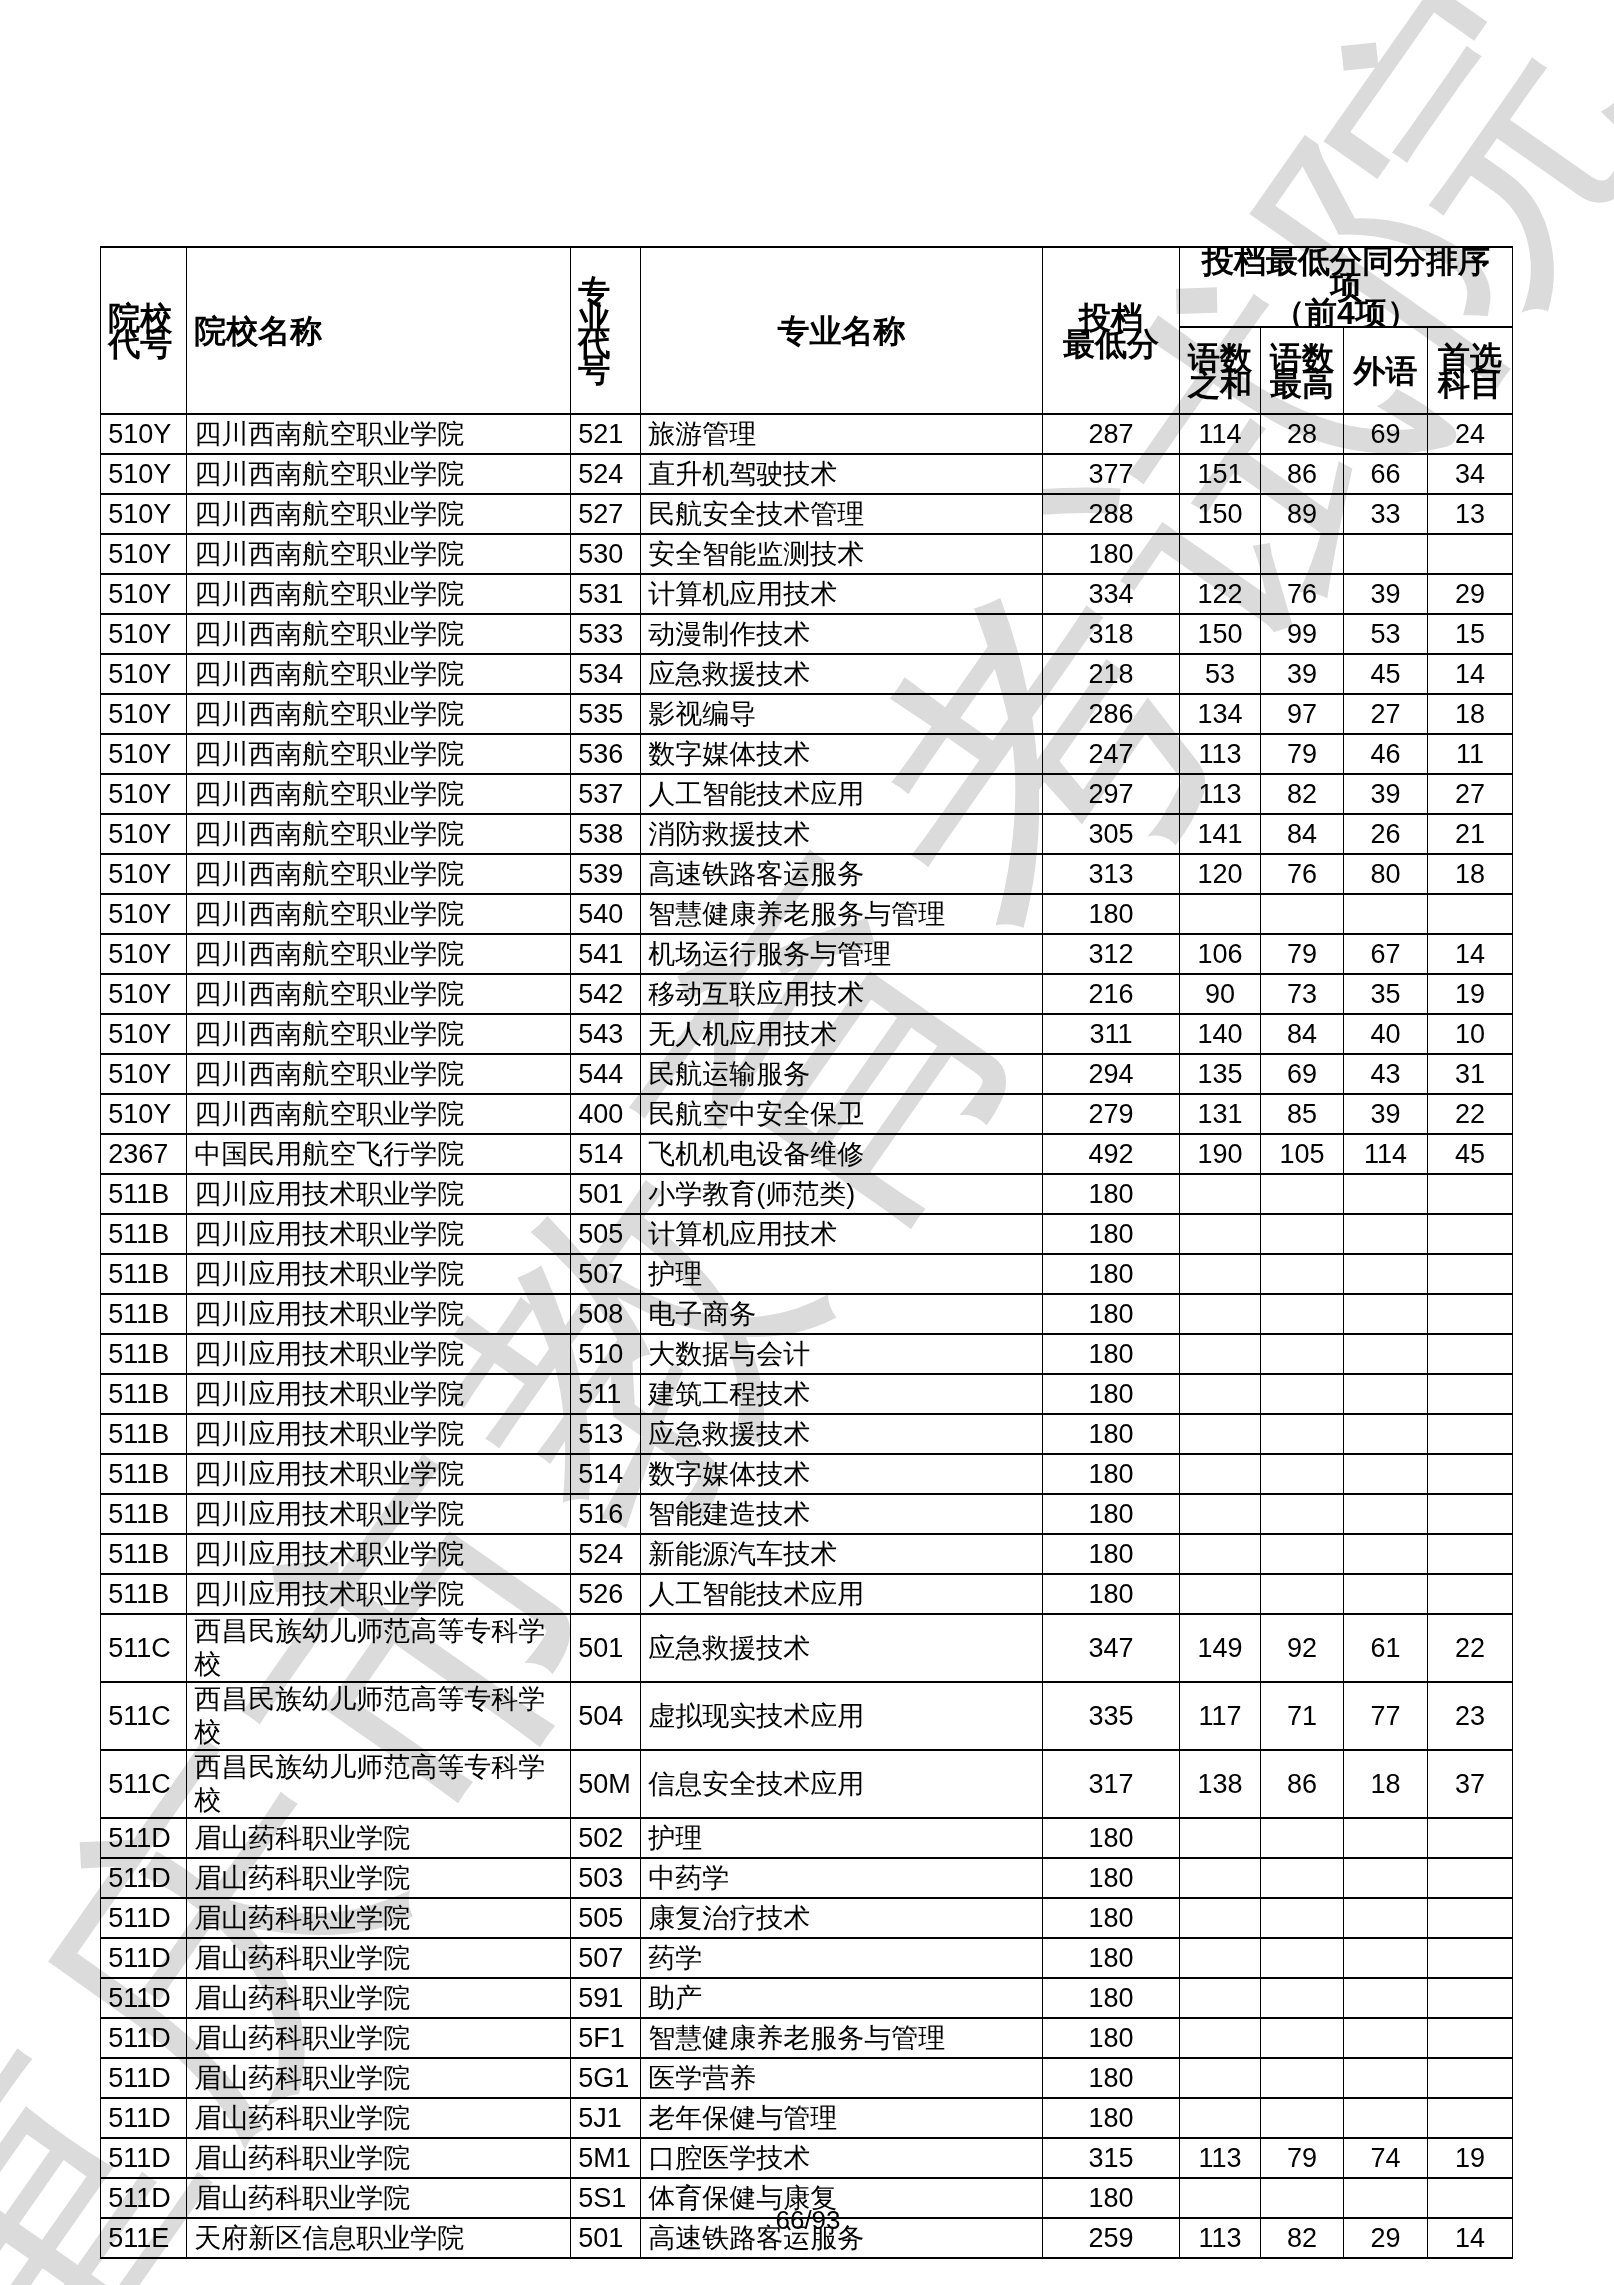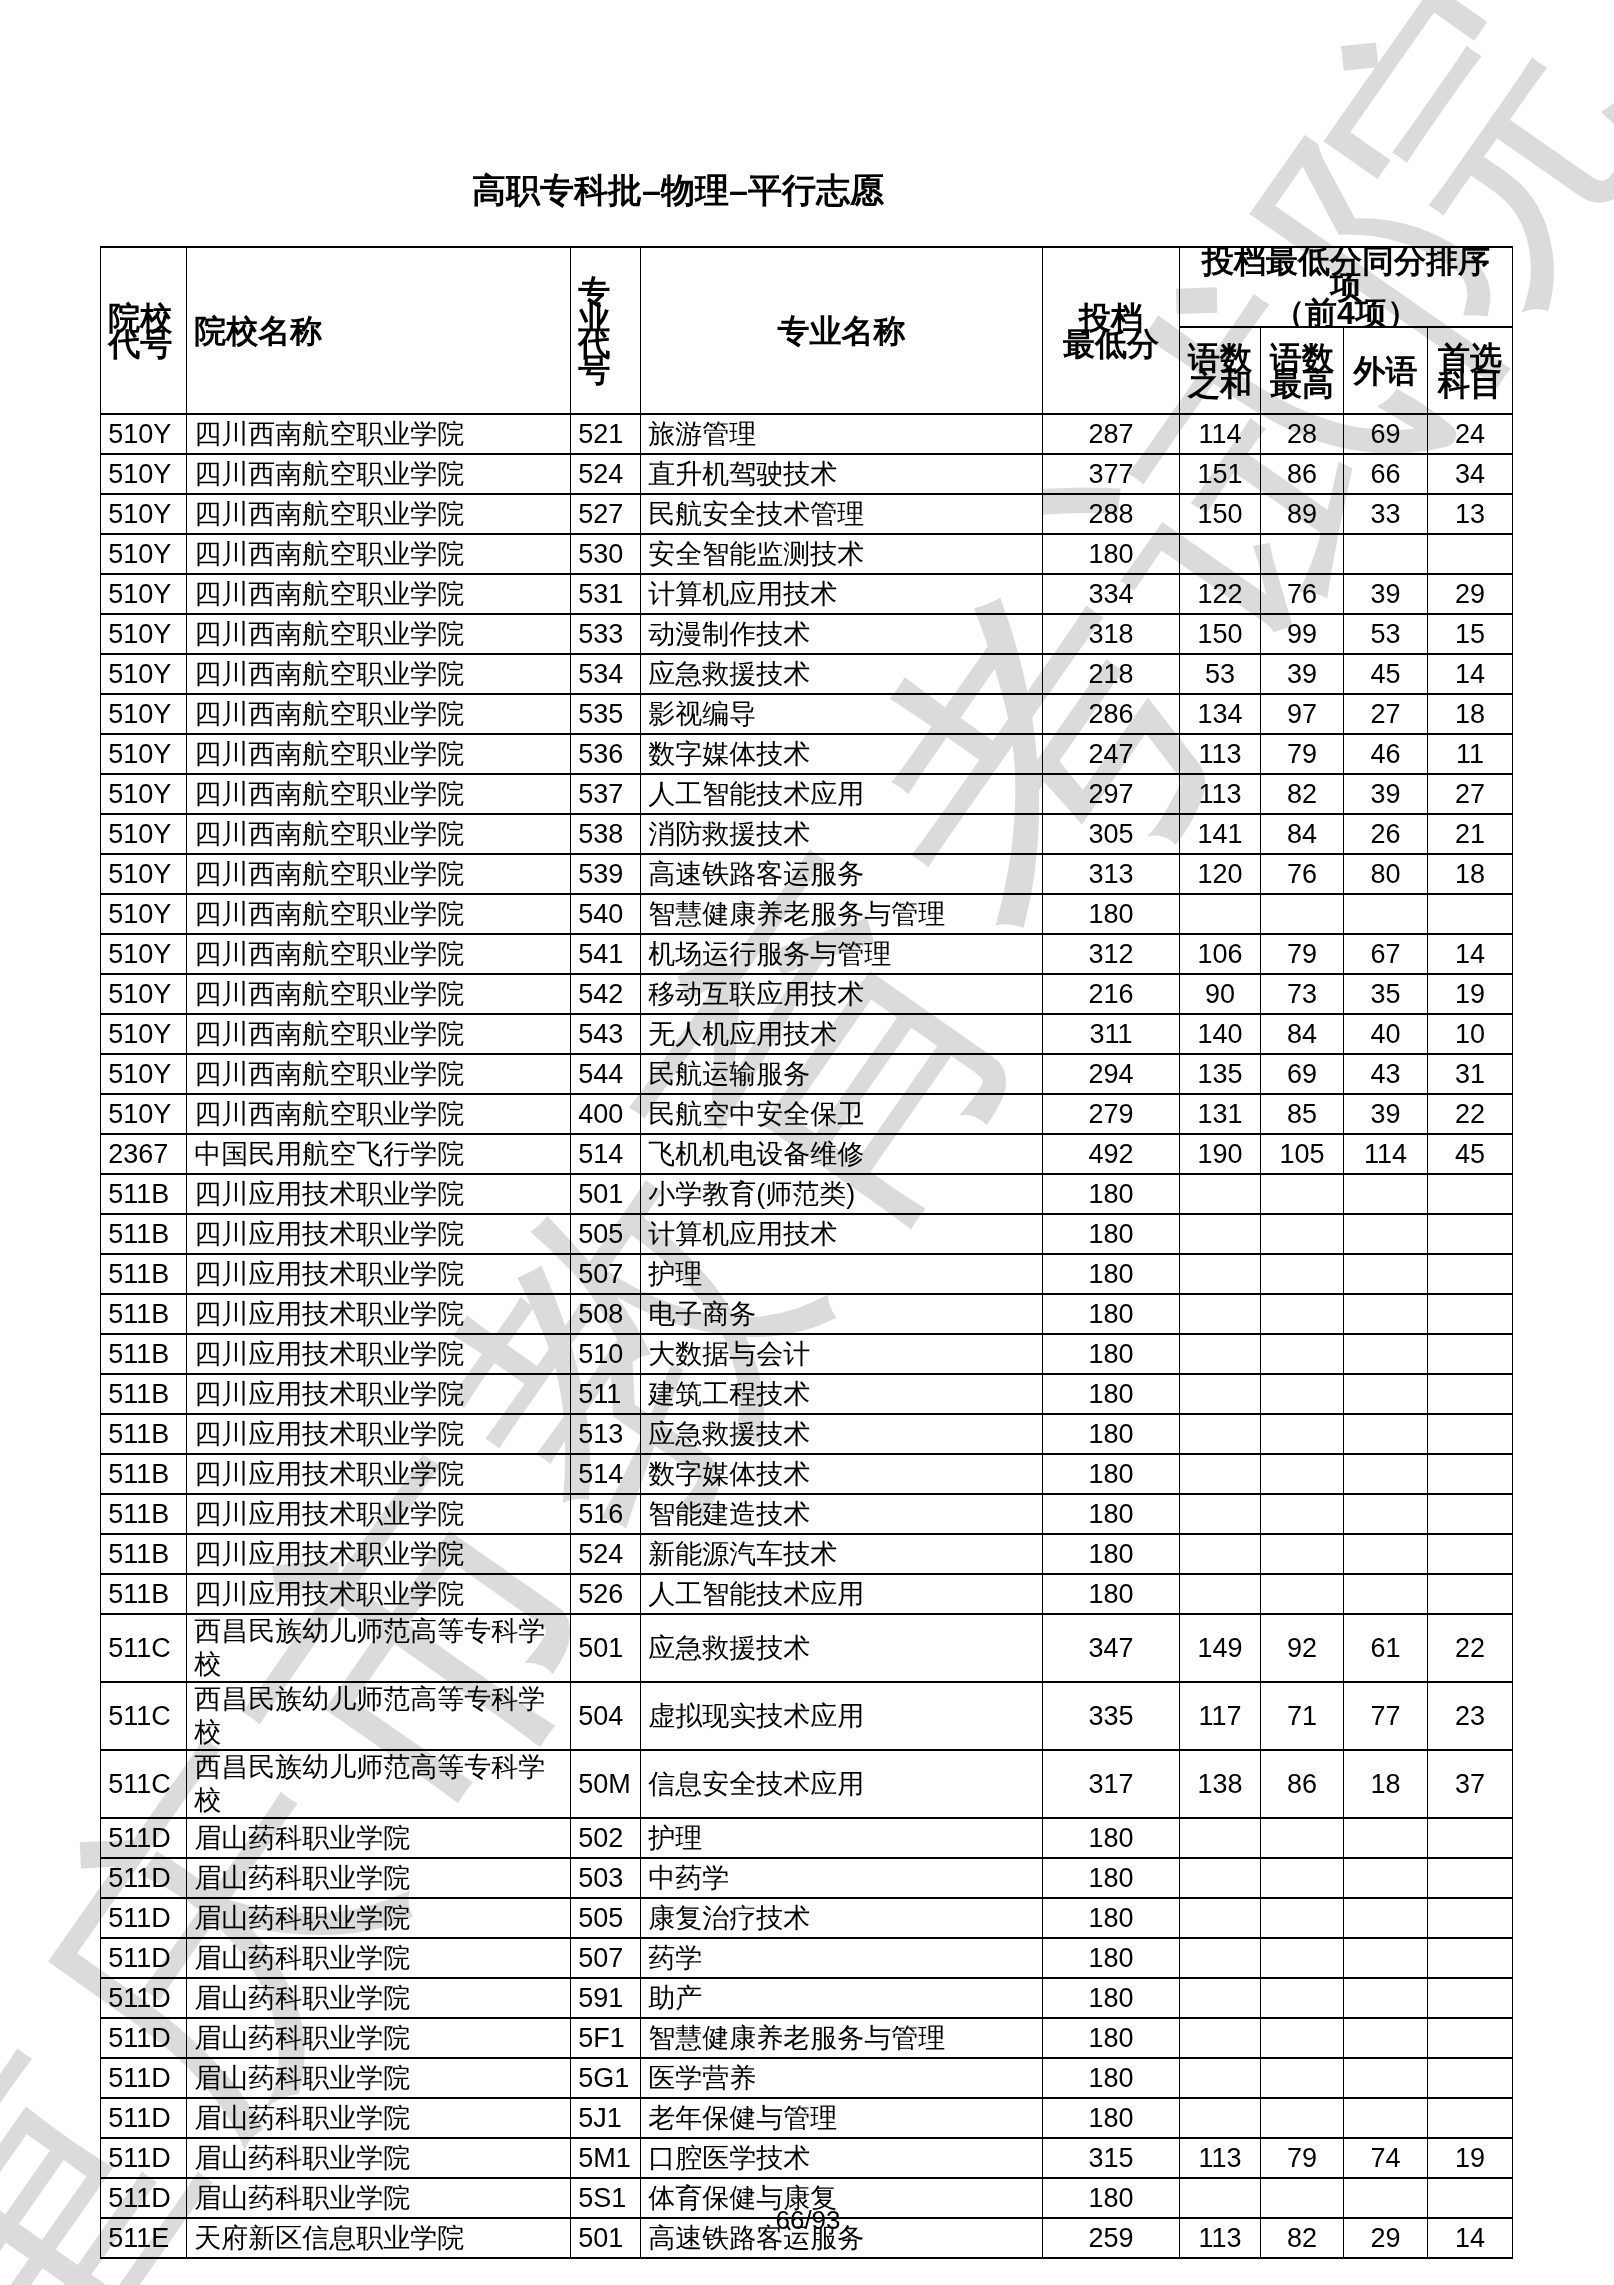--- a/index.html
+++ b/index.html
@@ -83,21 +83,20 @@
     z-index:2;
   }
 </style>
 </head>
 <body>
 
 <div class="page">
 
   <div class="watermark">重庆市教育考试院</div>
 
-  <div class="doc-subtitle">高职专科批–物理–平行志愿</div>
 
   <table class="scores">
     <colgroup>
       <col style="width:86px">
       <col style="width:384px">
       <col style="width:70px">
       <col style="width:402px">
       <col style="width:137px">
       <col style="width:81px">
       <col style="width:83px">

